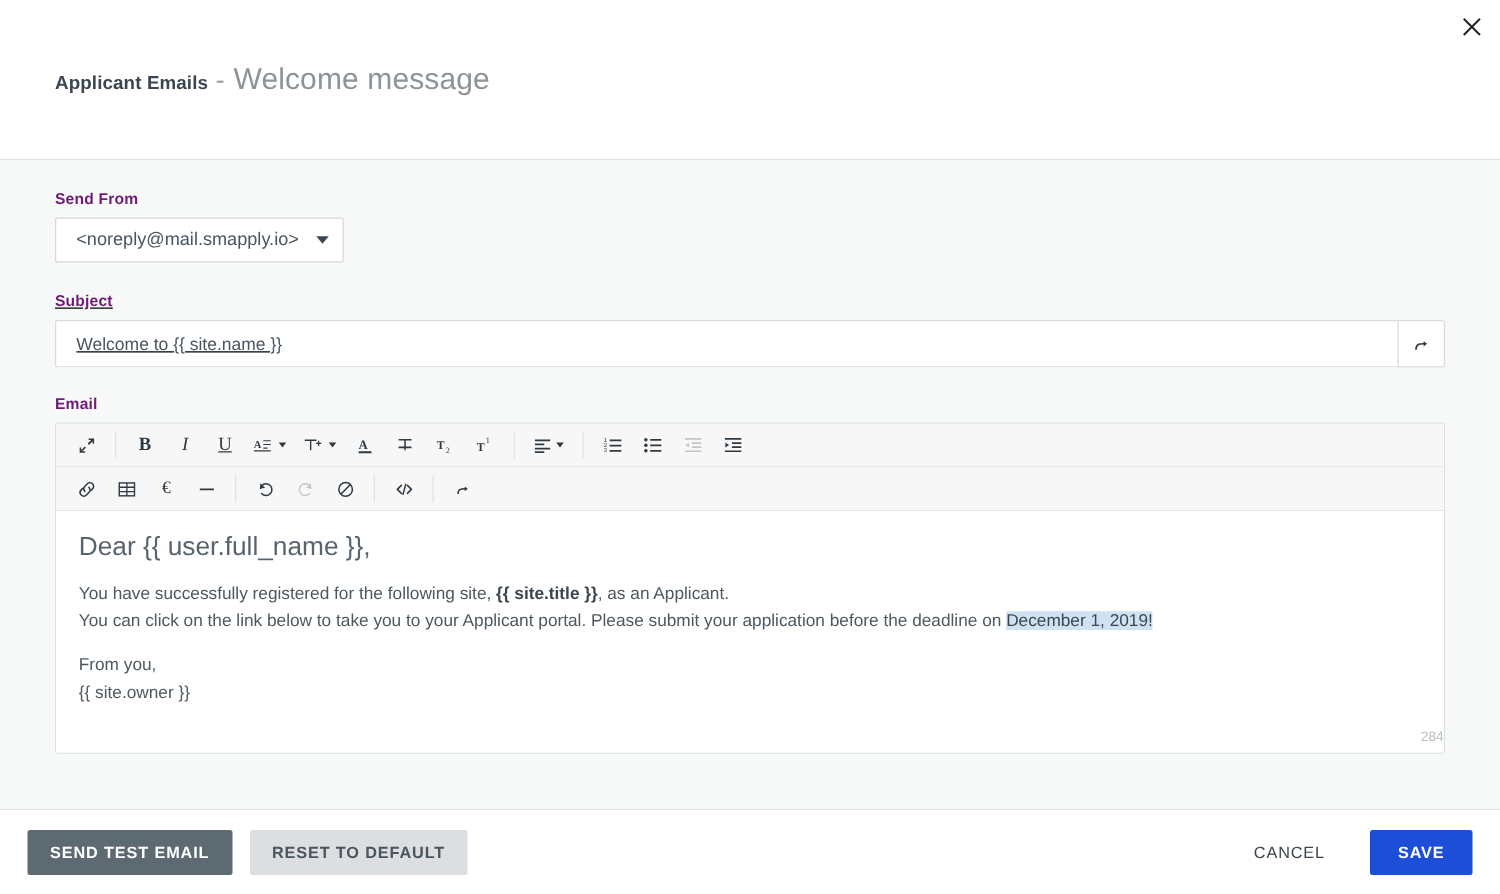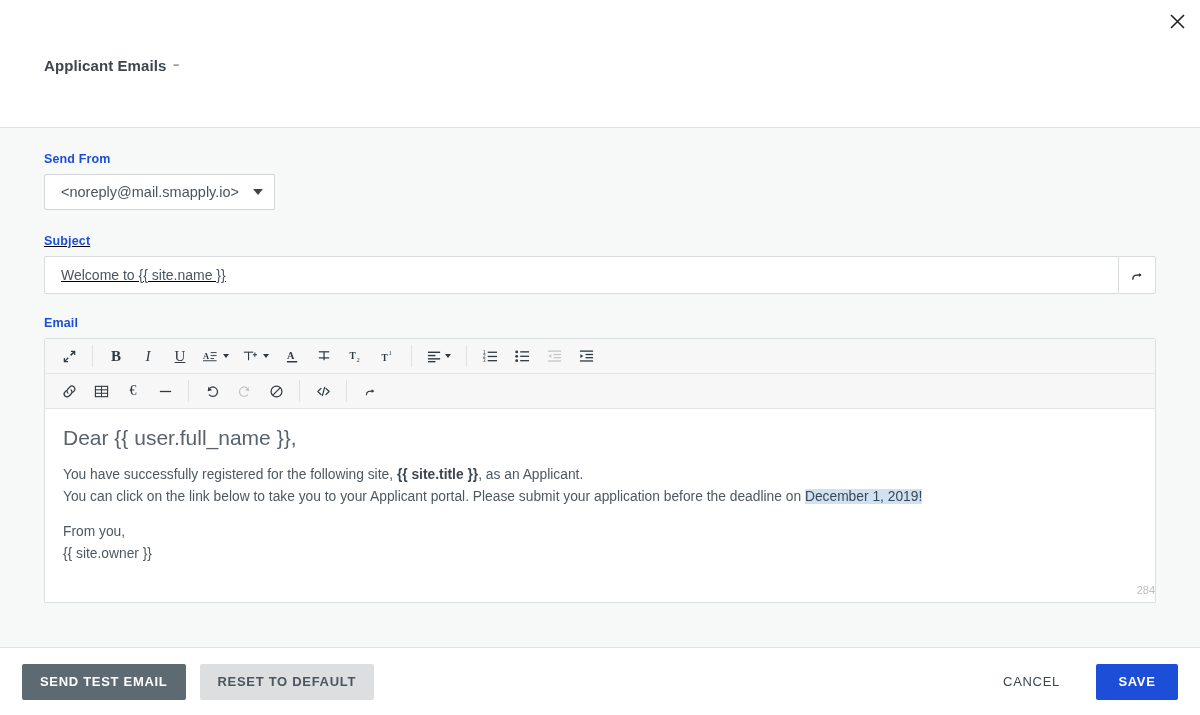--- a/index.html
+++ b/index.html
@@ -63,21 +63,21 @@
   .modal-body {
     flex: 1 1 auto;
     background: #f7f8f8;
     padding: 24px 44px 0 44px;
     overflow: hidden;
   }
 
   .field-label {
     font-size: 12.5px;
     font-weight: bold;
-    color: #1d4ed8;
+    color: #701a75;
     margin-bottom: 8px;
     letter-spacing: .15px;
   }
 
   
   .sendfrom-wrap { margin-bottom: 24px; }
   .select-box {
     display: inline-flex;
     align-items: center;
     justify-content: space-between;
@@ -259,20 +259,21 @@
   <div class="close-btn">
     <svg width="17" height="17" viewBox="0 0 17 17">
         <path d="M2 2 L15 15 M15 2 L2 15" stroke="#222" stroke-width="1.6" fill="none"></path>
       </svg>
   </div>
 
   <div class="modal-header">
     <div class="title-line">
       <span class="title-strong">Applicant Emails</span>
       <span class="title-dash">-</span>
+      <span class="title-light">Welcome message</span>
     </div>
   </div>
 
   <div class="modal-body">
 
     <div class="sendfrom-wrap">
       <div class="field-label">Send From</div>
       <div class="select-box">
         <span class="select-value">&lt;noreply@mail.smapply.io&gt;</span>
         <span class="caret"></span>

